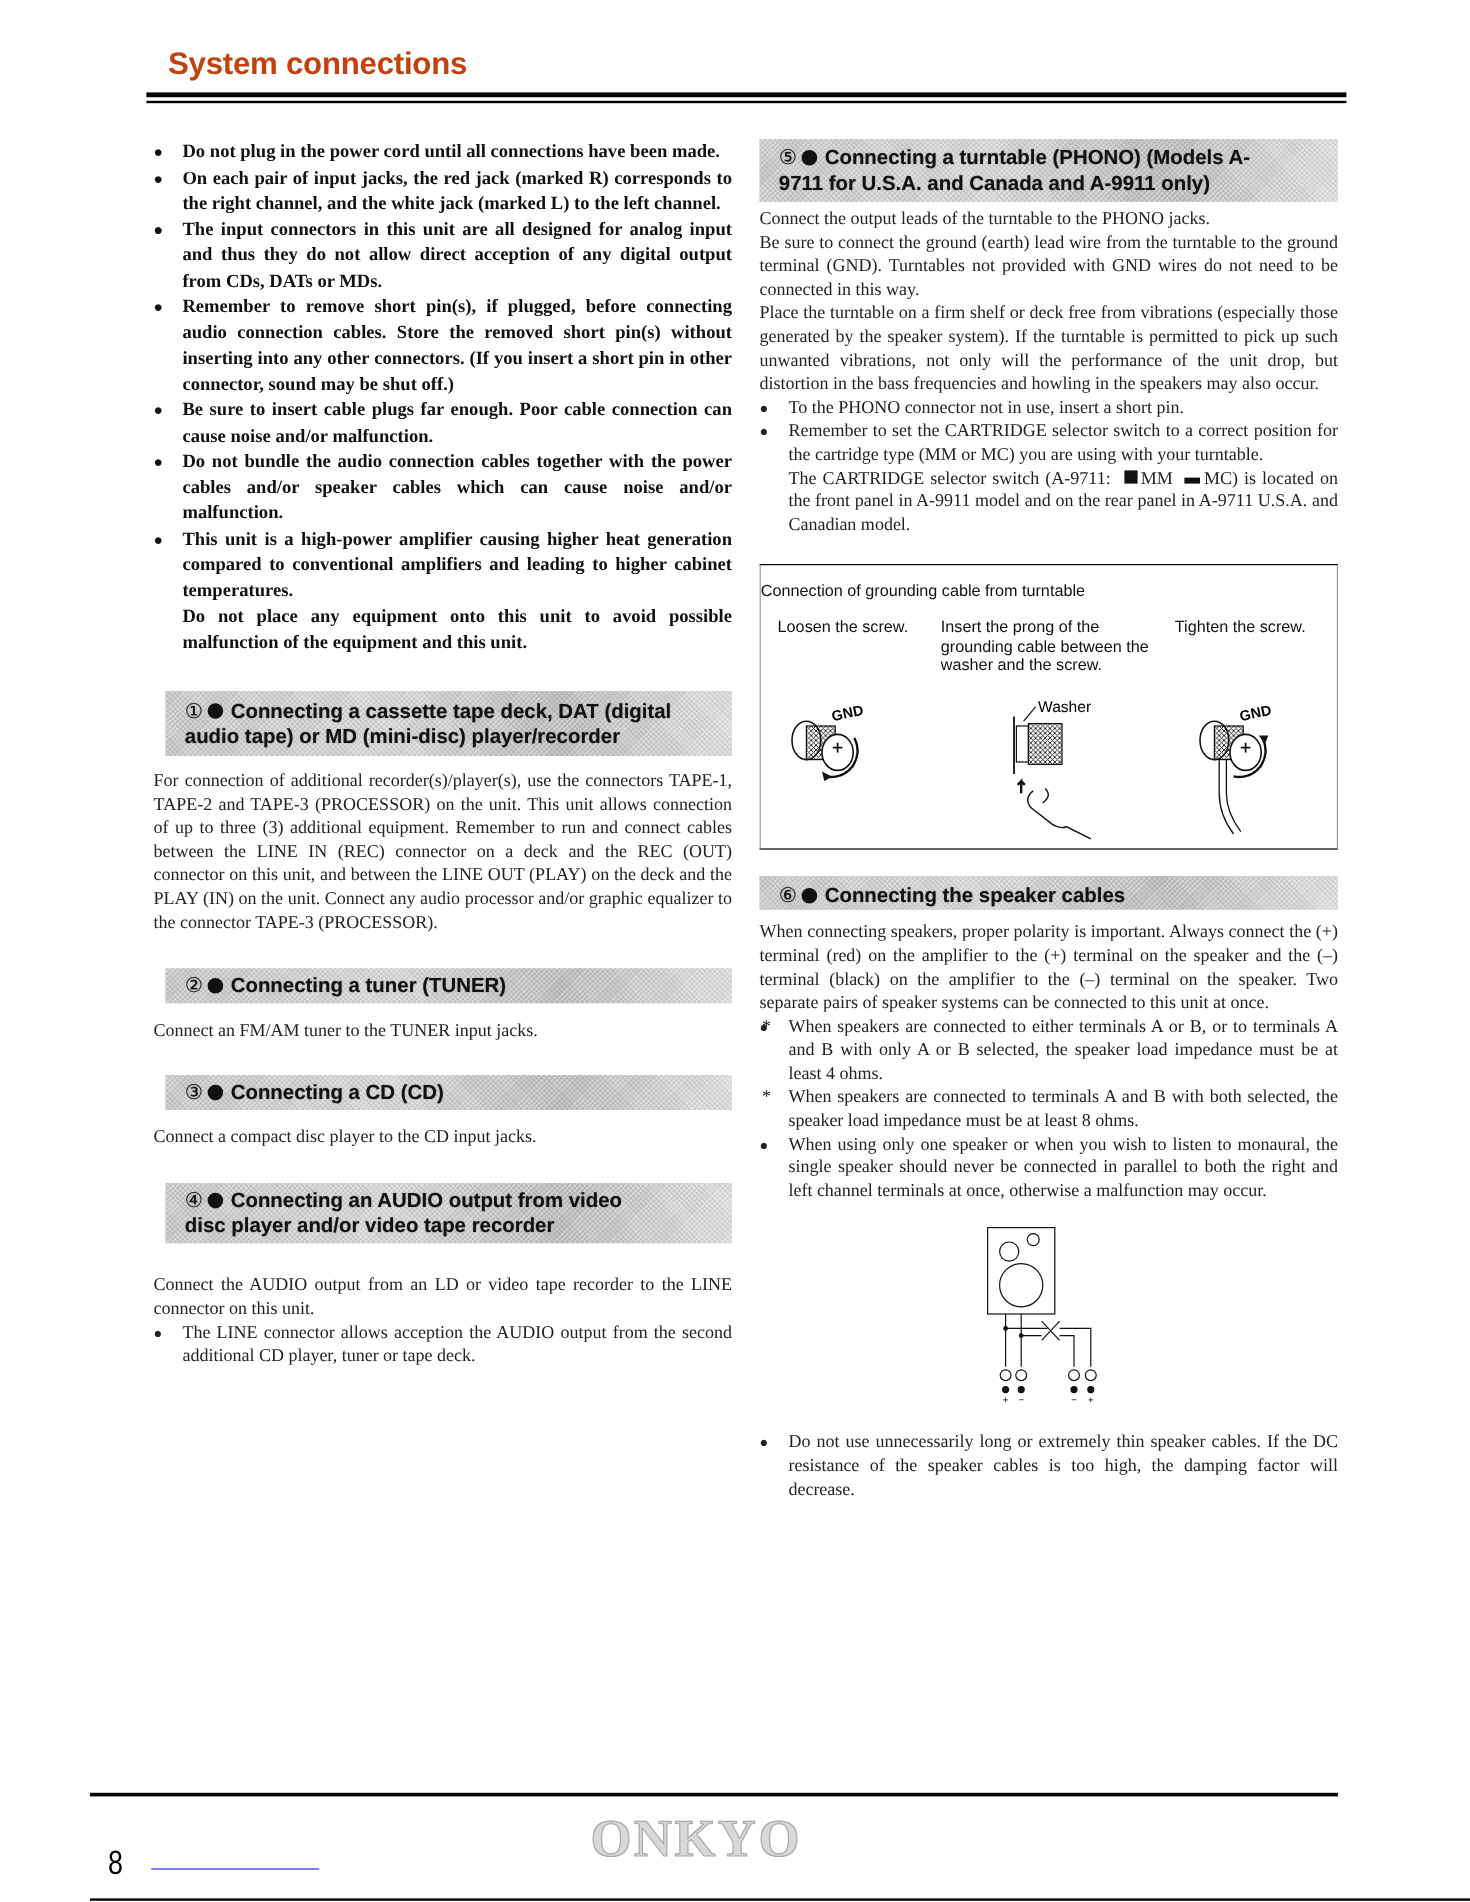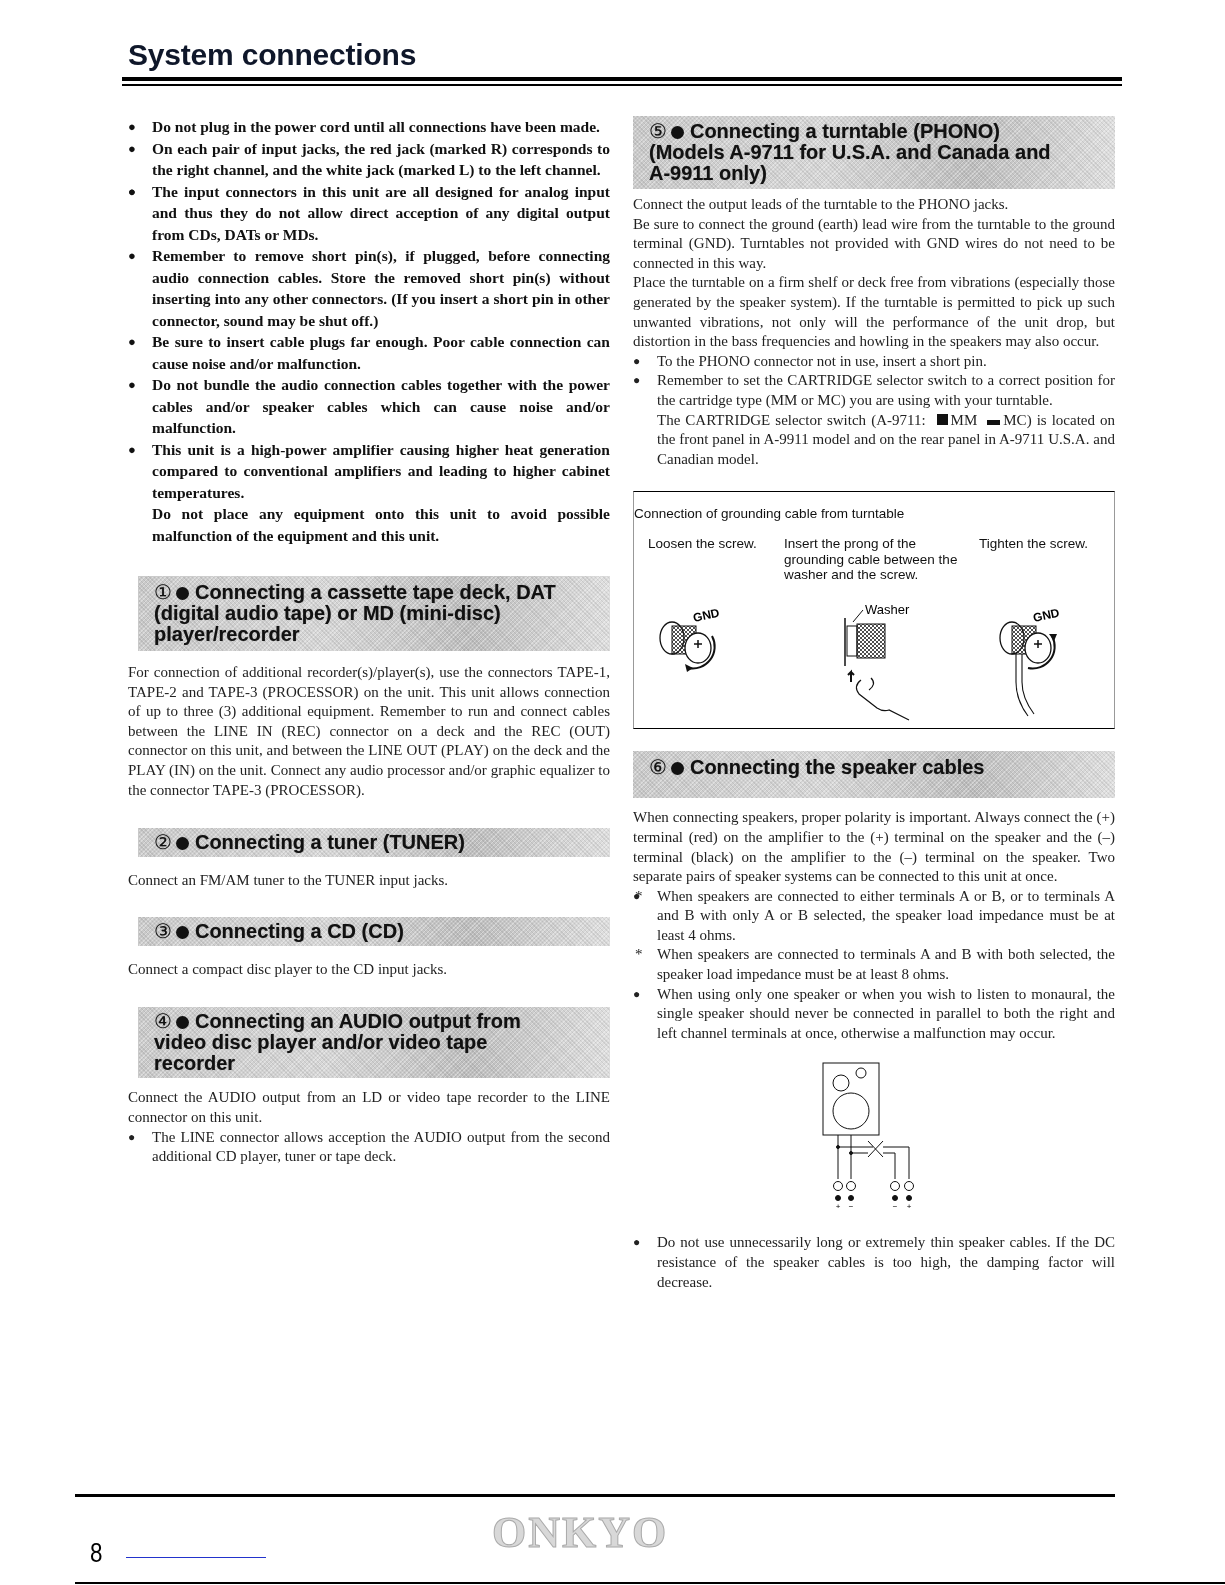--- a/index.html
+++ b/index.html
@@ -1,32 +1,32 @@
 <!DOCTYPE html>
 <html><head>
 <meta charset="utf-8">
 <style>
   html, body { margin: 0; padding: 0; background: #ffffff; }
   body { width: 1225px; height: 1585px; position: relative; overflow: hidden; color: #111; }
-  .page-title { position: absolute; left: 128px; top: 38px; font-family: "Liberation Sans", sans-serif; font-weight: bold; font-size: 30px; letter-spacing: -0.2px; color: #0f172a; }
+  .page-title { position: absolute; left: 140px; top: 38px; font-family: "Liberation Sans", sans-serif; font-weight: bold; font-size: 26px; letter-spacing: -0.2px; color: #c2410c; }
   .title-rule-thick { position: absolute; left: 122px; top: 77px; width: 1000px; height: 4px; background: #000; }
   .title-rule-thin { position: absolute; left: 122px; top: 84px; width: 1000px; height: 1.5px; background: #000; }
 
   .col { position: absolute; font-family: "Liberation Serif", serif; }
   .col-left { left: 128px; top: 116px; width: 482px; }
   .col-right { left: 633px; top: 116px; width: 482px; }
 
   .warn-list { list-style: none; margin: 0; padding: 0; }
   .warn-list li { position: relative; padding-left: 24px; font-weight: bold; font-size: 15.5px; line-height: 21.5px; text-align: justify; margin: 0; }
   .warn-list li .bullet { position: absolute; left: 0; top: 0; font-size: 13px; }
   .warn-list li .extra { display: block; }
 
   .sec-head { position: relative; background-color: #cfcfcf;
     background-image: repeating-linear-gradient(45deg, rgba(0,0,0,0.08) 0 1px, transparent 1px 3px), repeating-linear-gradient(-45deg, rgba(255,255,255,0.35) 0 1px, transparent 1px 3px), linear-gradient(90deg, #c9c9c9 0%, #d6d6d6 40%, #bdbdbd 70%, #dedede 100%);
-    font-family: "Liberation Sans", sans-serif; font-weight: bold; font-size: 20px; line-height: 21px; padding: 4px 10px 4px 16px; color: #111; text-shadow: 0 0 1px #777; }
+    font-family: "Liberation Sans", sans-serif; font-weight: bold; font-size: 17px; line-height: 21px; padding: 4px 10px 4px 16px; color: #111; text-shadow: 0 0 1px #777; }
   .sec-head .num { font-weight: normal; margin-right: 4px; }
   .sec-head .dot { display: inline-block; width: 13px; height: 13px; border-radius: 50%; background: #111; vertical-align: -1px; margin-right: 6px; }
 
   .body-p { font-size: 15px; line-height: 19.6px; text-align: justify; margin: 0; color: #222; }
   .plain-list { list-style: none; margin: 0; padding: 0; }
   .plain-list li { position: relative; padding-left: 24px; font-size: 15px; line-height: 19.6px; text-align: justify; color: #222; }
   .plain-list li .mk { position: absolute; left: 0; top: 0; font-size: 12px; }
   .plain-list li .mk.star { font-size: 15px; left: 2px; }
 
   .ground-box { position: relative; border-top: 1.5px solid #000; border-bottom: 1.5px solid #000; border-left: 1px solid #999; border-right: 1px solid #999; height: 236px; margin-top: 22px; font-family: "Liberation Sans", sans-serif; color: #111; }
@@ -70,21 +70,21 @@
   <p class="body-p" style="margin-top:14px;">Connect an FM/AM tuner to the TUNER input jacks.</p>
 
   <div class="sec-head" style="margin-top:26px; margin-left:10px;">
     <span class="num">③</span><span class="dot"></span><span>Connecting a CD (CD)</span>
   </div>
   <p class="body-p" style="margin-top:14px;">Connect a compact disc player to the CD input jacks.</p>
 
   <div class="sec-head" style="margin-top:28px; margin-left:10px; padding-right:72px;">
     <span class="num">④</span><span class="dot"></span><span>Connecting an AUDIO output from video disc player and/or video tape recorder</span>
   </div>
-  <p class="body-p" style="margin-top:10px;">Connect the AUDIO output from an LD or video tape recorder to the LINE connector on this unit.</p>
+  <p class="body-p" style="margin-top:26px;">Connect the AUDIO output from an LD or video tape recorder to the LINE connector on this unit.</p>
   <ul class="plain-list">
     <li><span class="mk">●</span><span>The LINE connector allows acception the AUDIO output from the second additional CD player, tuner or tape deck.</span></li>
   </ul>
 </div>
 
 <div class="col col-right">
   <div class="sec-head" style="padding-right:40px; padding-top:5px; padding-bottom:5px;">
     <span class="num">⑤</span><span class="dot"></span><span>Connecting a turntable (PHONO) (Models A-9711 for U.S.A. and Canada and A-9911 only)</span>
   </div>
   <p class="body-p" style="margin-top:6px;">Connect the output leads of the turntable to the PHONO jacks.</p>
@@ -144,21 +144,21 @@
       <rect x="20" y="20" width="24" height="28" fill="url(#knurl3)" stroke="#111"></rect>
       <ellipse cx="46" cy="42" rx="13" ry="15" fill="#fff" stroke="#111" stroke-width="1.3"></ellipse>
       <path d="M42 38h8M46 34v8" stroke="#111" stroke-width="1.5"></path>
       <path d="M36 62 A22 22 0 0 0 60 30" fill="none" stroke="#111" stroke-width="2"></path>
       <path d="M57 28l8 0-3 7z" fill="#111"></path>
       <path d="M24 48 v28 q0 18 12 34 M30 48 v28 q0 16 12 32" fill="none" stroke="#111" stroke-width="1.1"></path>
       <text x="42" y="16" font-family="Liberation Sans, sans-serif" font-size="12" font-weight="bold" transform="rotate(-12 42 16)">GND</text>
     </svg>
   </div>
 
-  <div class="sec-head" style="margin-top:22px; padding-top:6px; padding-bottom:20px;">
+  <div class="sec-head" style="margin-top:22px; padding-top:6px; padding-bottom:1px;">
     <span class="num">⑥</span><span class="dot"></span><span>Connecting the speaker cables</span>
   </div>
   <p class="body-p" style="margin-top:10px;">When connecting speakers, proper polarity is important. Always connect the (+) terminal (red) on the amplifier to the (+) terminal on the speaker and the (–) terminal (black) on the amplifier to the (–) terminal on the speaker. Two separate pairs of speaker systems can be connected to this unit at once.</p>
   <ul class="plain-list">
     <li><span class="mk">●</span></li>
     <li><span class="mk star">*</span><span>When speakers are connected to either terminals A or B, or to terminals A and B with only A or B selected, the speaker load impedance must be at least 4 ohms.</span></li>
     <li><span class="mk star">*</span><span>When speakers are connected to terminals A and B with both selected, the speaker load impedance must be at least 8 ohms.</span></li>
     <li><span class="mk">●</span><span>When using only one speaker or when you wish to listen to monaural, the single speaker should never be connected in parallel to both the right and left channel terminals at once, otherwise a malfunction may occur.</span></li>
   </ul>
 

